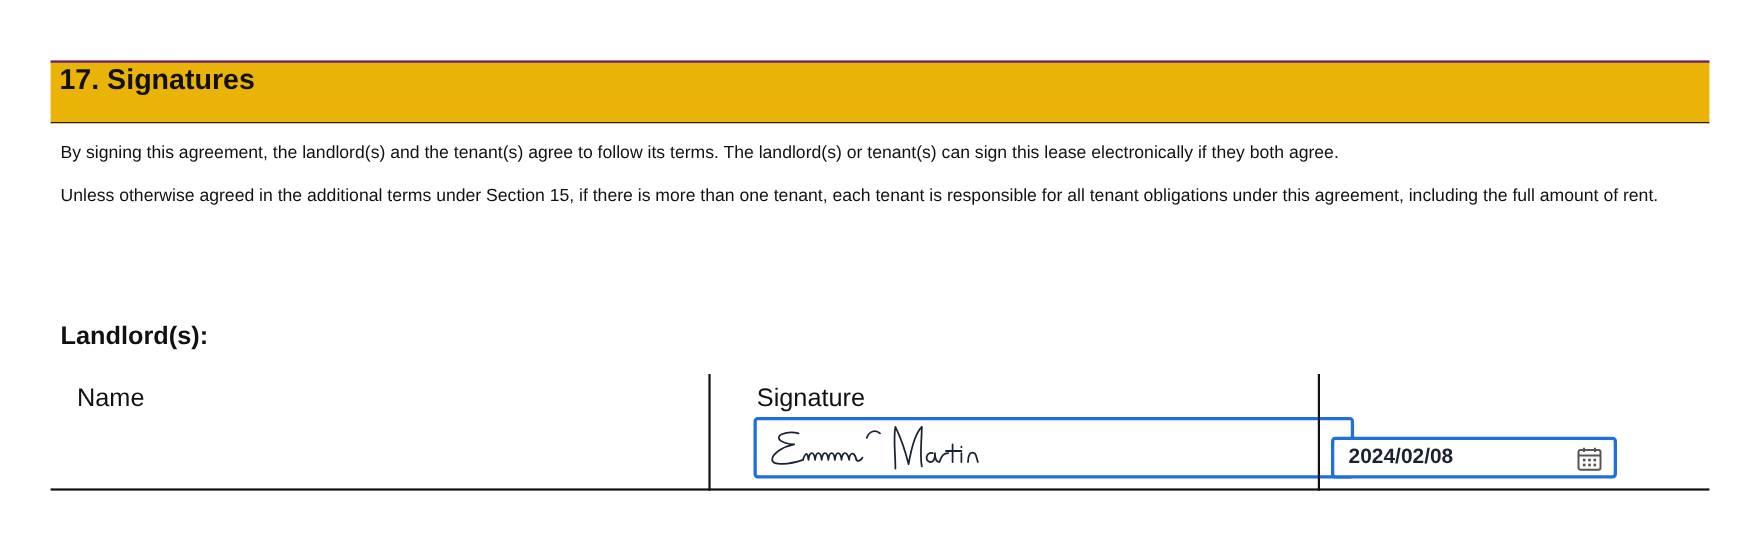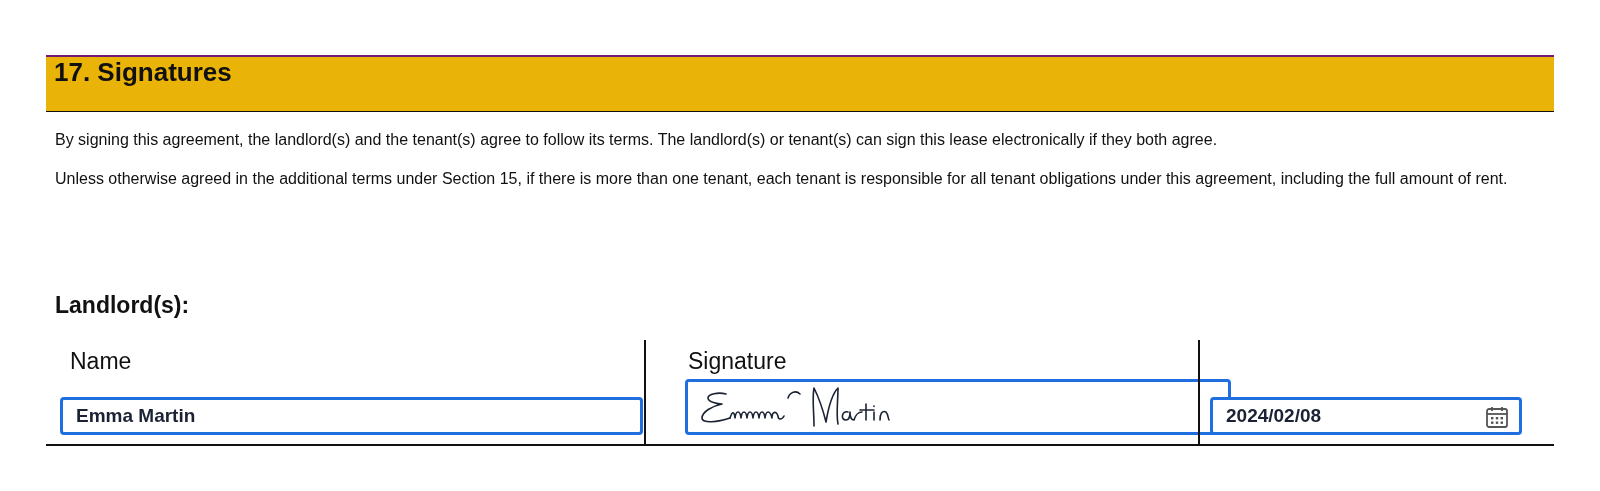--- a/index.html
+++ b/index.html
@@ -33,23 +33,20 @@
   <p class="para p1">By signing this agreement, the landlord(s) and the tenant(s) agree to follow its terms. The landlord(s) or tenant(s) can sign this lease electronically if they both agree.</p>
   <p class="para p2">Unless otherwise agreed in the additional terms under Section 15, if there is more than one tenant, each tenant is responsible for all tenant obligations under this agreement, including the full amount of rent.</p>
 </div>
 
 <div class="subhead">Landlord(s):</div>
 
 <div class="grid">
 
   <div class="col" style="left:16px; width:598px;">
     <div class="col-label" style="left:8px;">Name</div>
-    <div class="field" style="left:-2px; top:57px; width:583px; height:38px;">
-      <span class="field-text">Emma Martin</span>
-    </div>
   </div>
 
   <div class="divider" style="left:598px;"></div>
 
   <div class="col" style="left:600px; width:594px;margin-left:36px;">
     <div class="col-label" style="left:6px;">Signature</div>
     <div class="field" style="left:3px; top:39px; width:546px; height:56px;">
       <svg width="230" height="50" viewBox="0 0 230 50" style="margin-left:8px;">
         <g fill="none" stroke="#1b2233" stroke-width="1.6" stroke-linecap="round" stroke-linejoin="round">
 
@@ -63,21 +60,21 @@
 
           <path d="M152,30 C146,28 144,38 150,38 C154,38 154,32 154,30 C154,34 155,38 158,38 C160,32 162,30 166,30 M170,22 L170,38 M164,28 L178,28 M178,30 L178,38 M178,24 L178,24.5 M184,38 C184,32 186,28 190,30 C192,32 192,36 193,38"></path>
         </g>
       </svg>
     </div>
   </div>
 
   <div class="divider" style="left:1152px;"></div>
 
   <div class="col" style="left:1154px; width:354px;">
-    <div class="field" style="left:10px; top:57px; width:312px; height:38px;">
+    <div class="field" style="left:10px; top:57px; width:260px; height:38px;">
       <span class="field-text">2024/02/08</span>
       <span class="cal">
         <svg width="24" height="24" viewBox="0 0 24 24">
           <rect x="2" y="4" width="20" height="18" rx="2" fill="none" stroke="#555" stroke-width="1.8"></rect>
           <line x1="2" y1="9" x2="22" y2="9" stroke="#555" stroke-width="1.8"></line>
           <line x1="7" y1="2" x2="7" y2="6" stroke="#555" stroke-width="1.8"></line>
           <line x1="17" y1="2" x2="17" y2="6" stroke="#555" stroke-width="1.8"></line>
           <g fill="#555">
             <rect x="6" y="12" width="2.4" height="2.4"></rect>
               <rect x="10.8" y="12" width="2.4" height="2.4"></rect>

